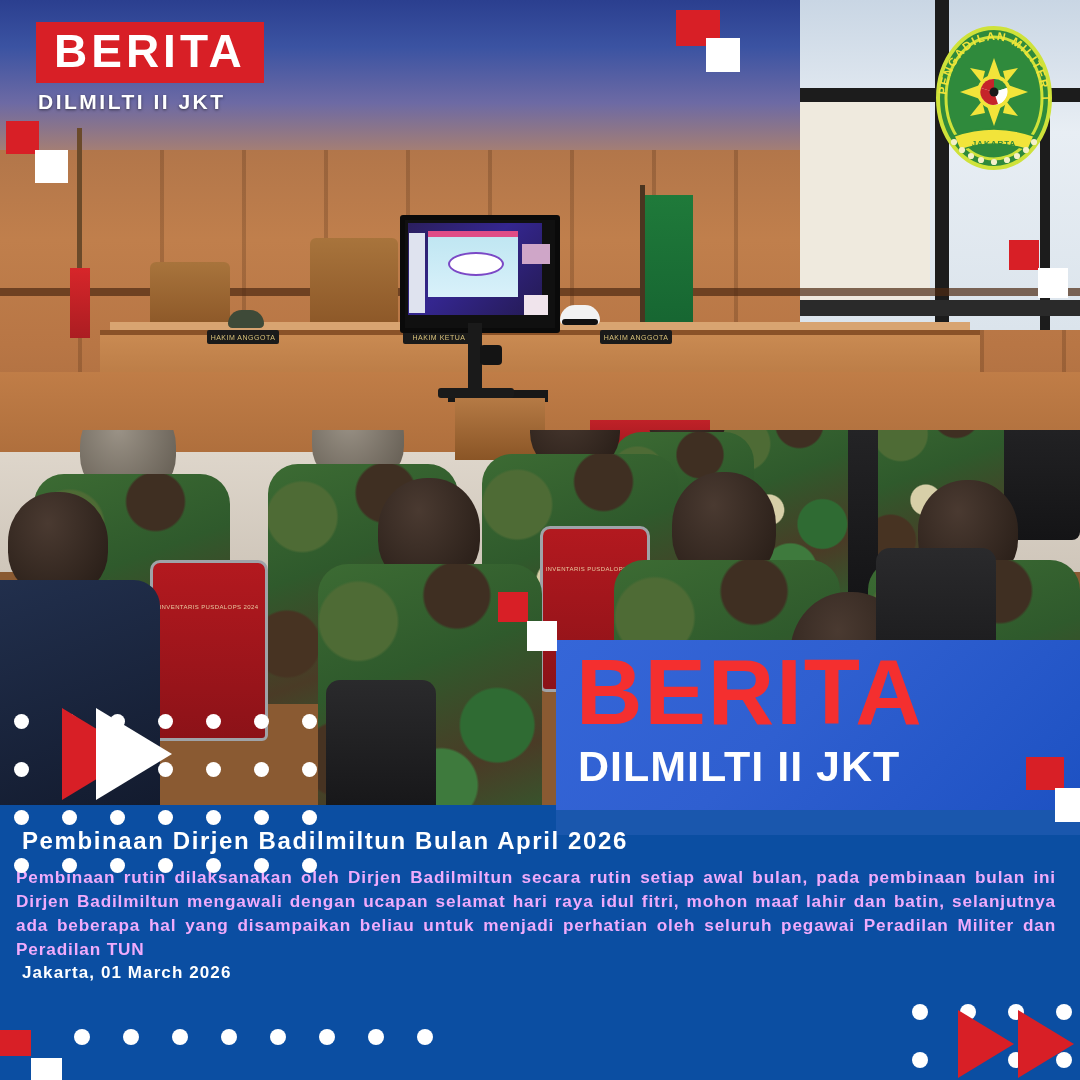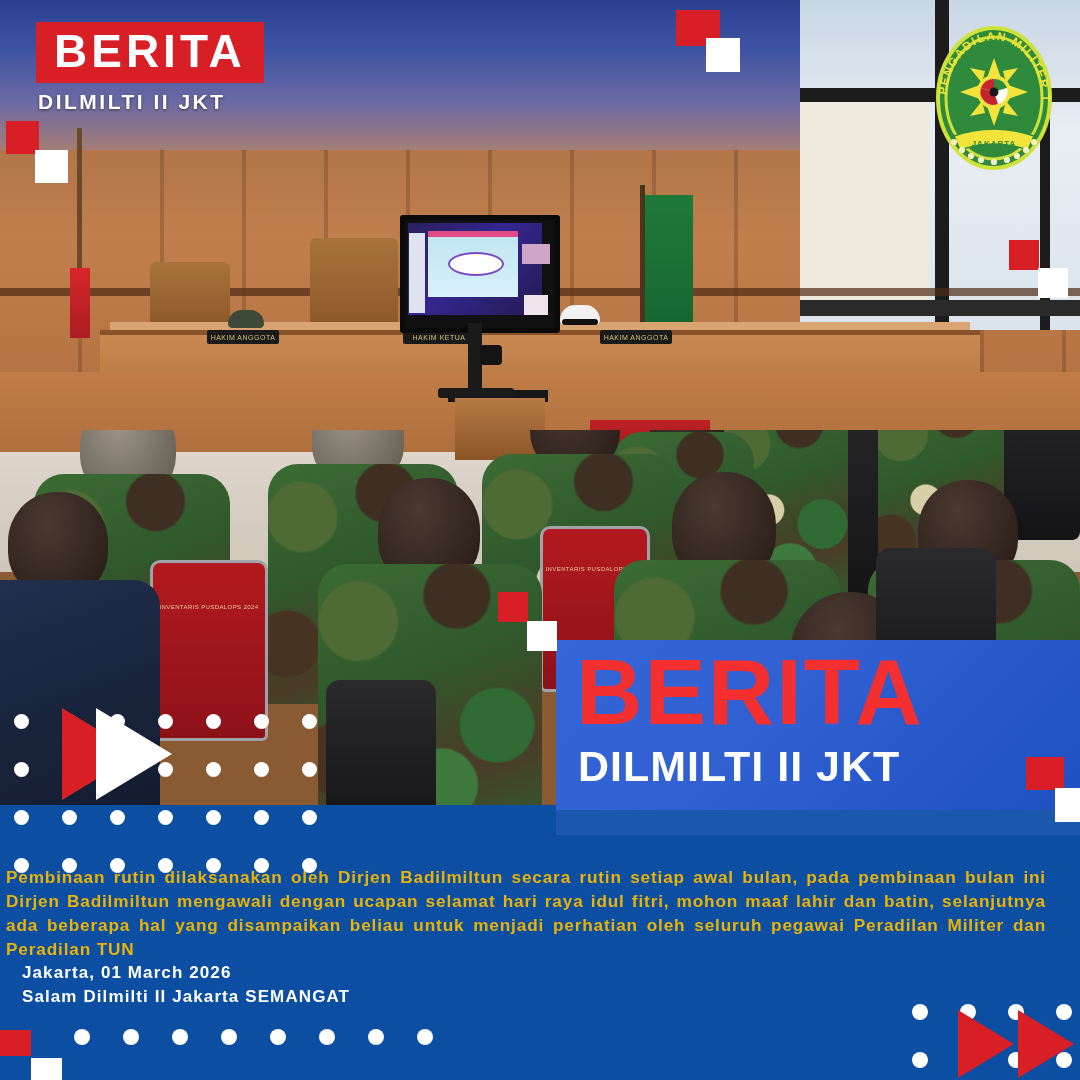--- a/index.html
+++ b/index.html
@@ -227,22 +227,22 @@
   }
   .tint{
     position:absolute;left:556px;top:0px;width:524px;height:30px;
     background:#1a57ad;
   }
   .headline{
     position:absolute;left:22px;top:22px;width:1030px;
     color:#ffffff;font-size:24px;font-weight:bold;letter-spacing:1.6px;
   }
   .para{
-    position:absolute;left:6px;top:60px;width:1040px;
-    color:#eab308;font-size:17.2px;font-weight:bold;letter-spacing:.85px;
+    position:absolute;left:16px;top:60px;width:1040px;
+    color:#f0abfc;font-size:17.2px;font-weight:bold;letter-spacing:.85px;
     line-height:24px;text-align:justify;
   }
   .sign{
     position:absolute;left:22px;top:156px;width:800px;
     color:#ffffff;font-size:17px;font-weight:bold;letter-spacing:1.1px;
     line-height:24px;
   }
 </style>
 </head>
 <body>
@@ -478,24 +478,24 @@
   <div class="tri" style="left:62px;top:708px;border-top:46px solid transparent;border-bottom:46px solid transparent;border-left:76px solid #d81f26;"></div>
   <div class="tri" style="left:96px;top:708px;border-top:46px solid transparent;border-bottom:46px solid transparent;border-left:76px solid #ffffff;"></div>
 
   <div class="panel">
     <div class="big">BERITA</div>
     <div class="small">DILMILTI II JKT</div>
   </div>
 
   <div class="textwrap">
     <div class="tint"></div>
+    <div class="headline">Pembinaan Dirjen Badilmiltun Bulan April 2026</div>
     <div class="para">Pembinaan rutin dilaksanakan oleh Dirjen Badilmiltun secara rutin setiap awal bulan, pada pembinaan bulan ini Dirjen Badilmiltun mengawali dengan ucapan selamat hari raya idul fitri, mohon maaf lahir dan batin, selanjutnya ada beberapa hal yang disampaikan beliau untuk menjadi perhatian oleh seluruh pegawai Peradilan Militer dan Peradilan TUN</div>
     <div class="sign">
       <div>Jakarta, 01 March 2026</div>
-      <div>Salam Dilmilti II Jakarta SEMANGAT</div>
     </div>
   </div>
 
   <div class="dots" id="dots-bl" style="left:74px;top:1029px;">
       <div class="row">
         <div class="dot" style="width: 16px; height: 16px; background: rgb(255, 255, 255); margin-right: 33px; margin-bottom: 36px;"></div>
         <div class="dot" style="width: 16px; height: 16px; background: rgb(255, 255, 255); margin-right: 33px; margin-bottom: 36px;"></div>
         <div class="dot" style="width: 16px; height: 16px; background: rgb(255, 255, 255); margin-right: 33px; margin-bottom: 36px;"></div>
         <div class="dot" style="width: 16px; height: 16px; background: rgb(255, 255, 255); margin-right: 33px; margin-bottom: 36px;"></div>
         <div class="dot" style="width: 16px; height: 16px; background: rgb(255, 255, 255); margin-right: 33px; margin-bottom: 36px;"></div>

